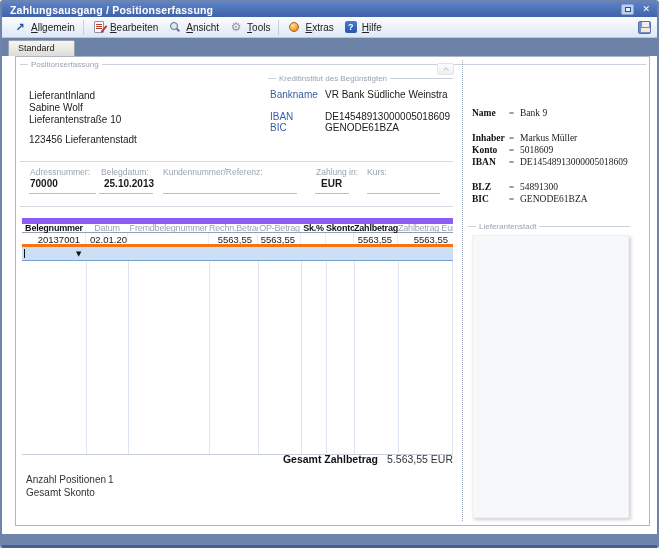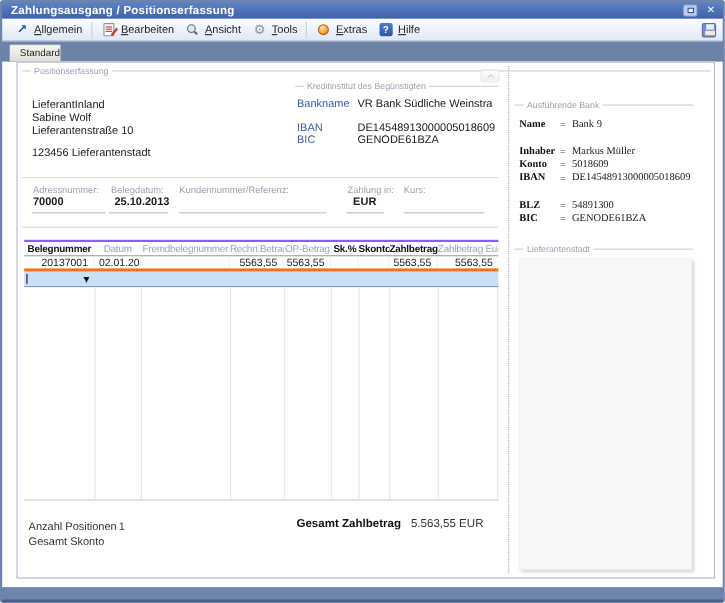--- a/index.html
+++ b/index.html
@@ -40,21 +40,21 @@
   .ic-gear { color:#8d949e; font-size:12px; line-height:12px; font-family:"DejaVu Sans",sans-serif; }
   .ic-gem { width:10px; height:10px; border-radius:50%; background:radial-gradient(circle at 35% 30%, #ffe2a6, #f5a83a 55%, #c96f12); border:1px solid #b06010; }
   .ic-help { width:12px; height:12px; border-radius:2px; background:linear-gradient(#4a7ad0,#2a55a8);
              color:#fff; font-size:9px; font-weight:bold; display:flex; align-items:center; justify-content:center; }
   .ic-save { position:relative; width:13px; height:13px; background:#5a7fc0; border:1px solid #3a5c9c; border-radius:2px; opacity:.85; cursor:pointer; }
   .ic-save::before { content:""; position:absolute; left:3px; top:0; width:7px; height:5px; background:#e9ecf3; }
   .ic-save::after { content:""; position:absolute; left:2px; bottom:1px; width:9px; height:4px; background:#f3ead2; }
 
   
   .tabband { height:18px; background:#6d82a7; padding-left:6px; display:flex; align-items:flex-end; }
-  .tab { height:16px; padding:2px 0 1px 9px; background:linear-gradient(#f7f6f2,#dedcd4);
+  .tab { height:16px; padding:2px 19px 1px 9px; background:linear-gradient(#f7f6f2,#dedcd4);
          border:1px solid #98a2b2; border-bottom:none; border-radius:2px 2px 0 0;
          font-size:9px; color:#222; cursor:pointer; }
 
   
   .pagewrap { height:478px; background:#fff; padding:0 7px 8px 13px; }
   .panel { position:relative; width:100%; height:470px; background:#fff; border:1px solid #adb8c6; overflow:hidden; }
 
   .grp { position:absolute; display:flex; align-items:center; height:10px; }
   .grp .pre  { width:8px; border-top:1px solid #c9d1dc; }
   .grp .lbl  { font-size:8px; color:#99a2b2; padding:0 3px; white-space:nowrap; }
@@ -66,37 +66,37 @@
   .bval { position:absolute; font-size:10px; color:#1a1a1a; white-space:nowrap; }
 
   .hr { position:absolute; left:4px; width:433px; border-top:1px solid #d2d9e2; }
 
   .flabel { position:absolute; font-size:8.5px; color:#9aa3b2; white-space:nowrap; }
   .fvalue { position:absolute; font-size:10px; font-weight:bold; color:#1a1a1a; white-space:nowrap; }
   .fline  { position:absolute; border-bottom:1px solid #b6bfcc; height:1px; }
 
   
   .tbl { position:absolute; left:6px; top:161px; width:431px; }
-  .thead { display:flex; height:15px; border-top:2px solid #8b5cf6; border-bottom:1px solid #94a0b0; align-items:center; }
+  .thead { display:flex; height:15px; border-top:6px solid #8b5cf6; border-bottom:1px solid #94a0b0; align-items:center; }
   .th { font-size:9px; text-align:center; white-space:nowrap; overflow:hidden; letter-spacing:-0.2px; }
   .hdark { color:#111; font-weight:bold; } .hgray { color:#9aa3b2; }
   .trow { display:flex; height:14px; align-items:flex-end; border-bottom:3px solid #f97316; }
   .td { font-size:9.5px; color:#1a1a1a; white-space:nowrap; overflow:hidden; border-right:1px solid #e9eff6; height:100%; line-height:13px; }
   .tc0{width:64px}.tc1{width:42px}.tc2{width:81px}.tc3{width:49px}.tc4{width:43px}
   .tc5{width:25px}.tc6{width:28px}.tc7{width:44px}.tc8{width:55px; border-right:none;}
   .ar { text-align:right; padding-right:5px; } .al { text-align:left; padding-left:4px; }
   .sel-row { position:relative; height:14px; background:#cbdff5; border-bottom:1px solid #76a0d0; }
   .caret { position:absolute; left:2px; top:2px; width:1px; height:9px; background:#111; }
   .dd-arrow { position:absolute; left:54px; top:3px; font-size:7px; color:#111; font-family:"DejaVu Sans",sans-serif; line-height:8px; }
   .tgrid { position:absolute; left:6px; top:204px; width:431px; height:194px;
            border-bottom:1px solid #c6cfda; border-right:1px solid #dde6f0; }
   .vline { position:absolute; top:0; bottom:0; width:1px; background:#dde6f0; }
 
   
-  .tot-right { position:absolute; left:240px; top:413px; width:197px; display:flex; justify-content:center; align-items:baseline; gap:9px; }
+  .tot-right { position:absolute; left:240px; top:396px; width:197px; display:flex; justify-content:flex-end; align-items:baseline; gap:9px; }
   .tot-right .lbl { font-size:10.5px; font-weight:bold; color:#111; white-space:nowrap; }
   .tot-right .val { font-size:10.5px; color:#333; white-space:nowrap; }
   .tot-left { position:absolute; left:10px; display:flex; font-size:10px; color:#333; }
   .tot-left .lbl { width:82px; }
 
   
   .vdivider { position:absolute; left:446px; top:3px; height:461px; border-left:1px dotted #9aa6b6; }
   .scrollup { position:absolute; left:421px; top:6px; width:17px; height:12px; border:1px solid #e2e5ea;
               border-radius:2px; background:linear-gradient(#fdfdfe,#edeff2); display:flex; align-items:center; justify-content:center; cursor:pointer; }
   .scrollup .chev { width:4px; height:4px; border-left:1px solid #c6cbd4; border-top:1px solid #c6cbd4; transform:rotate(45deg); margin-top:2px; }
@@ -272,25 +272,20 @@
       <div class="tot-left" style="top:430px;">
         <span class="lbl">Gesamt Skonto</span>
         <span class="val"></span>
       </div>
 
       <div class="vdivider"></div>
       <div class="scrollup">
           <span class="chev"></span>
         </div>
 
-      <div class="grp" style="left:452px; width:162px; top:33px;">
-        <span class="pre"></span>
-          <span class="lbl">Ausführende Bank</span>
-          <span class="post"></span>
-      </div>
       <div class="rp-rows">
         <div class="rp-row">
           <span class="lb">Name</span>
           <span class="eq">=</span>
           <span class="vl">Bank 9</span>
         </div>
         <div class="rp-row gap-before">
           <span class="lb">Inhaber</span>
           <span class="eq">=</span>
           <span class="vl">Markus Müller</span>

